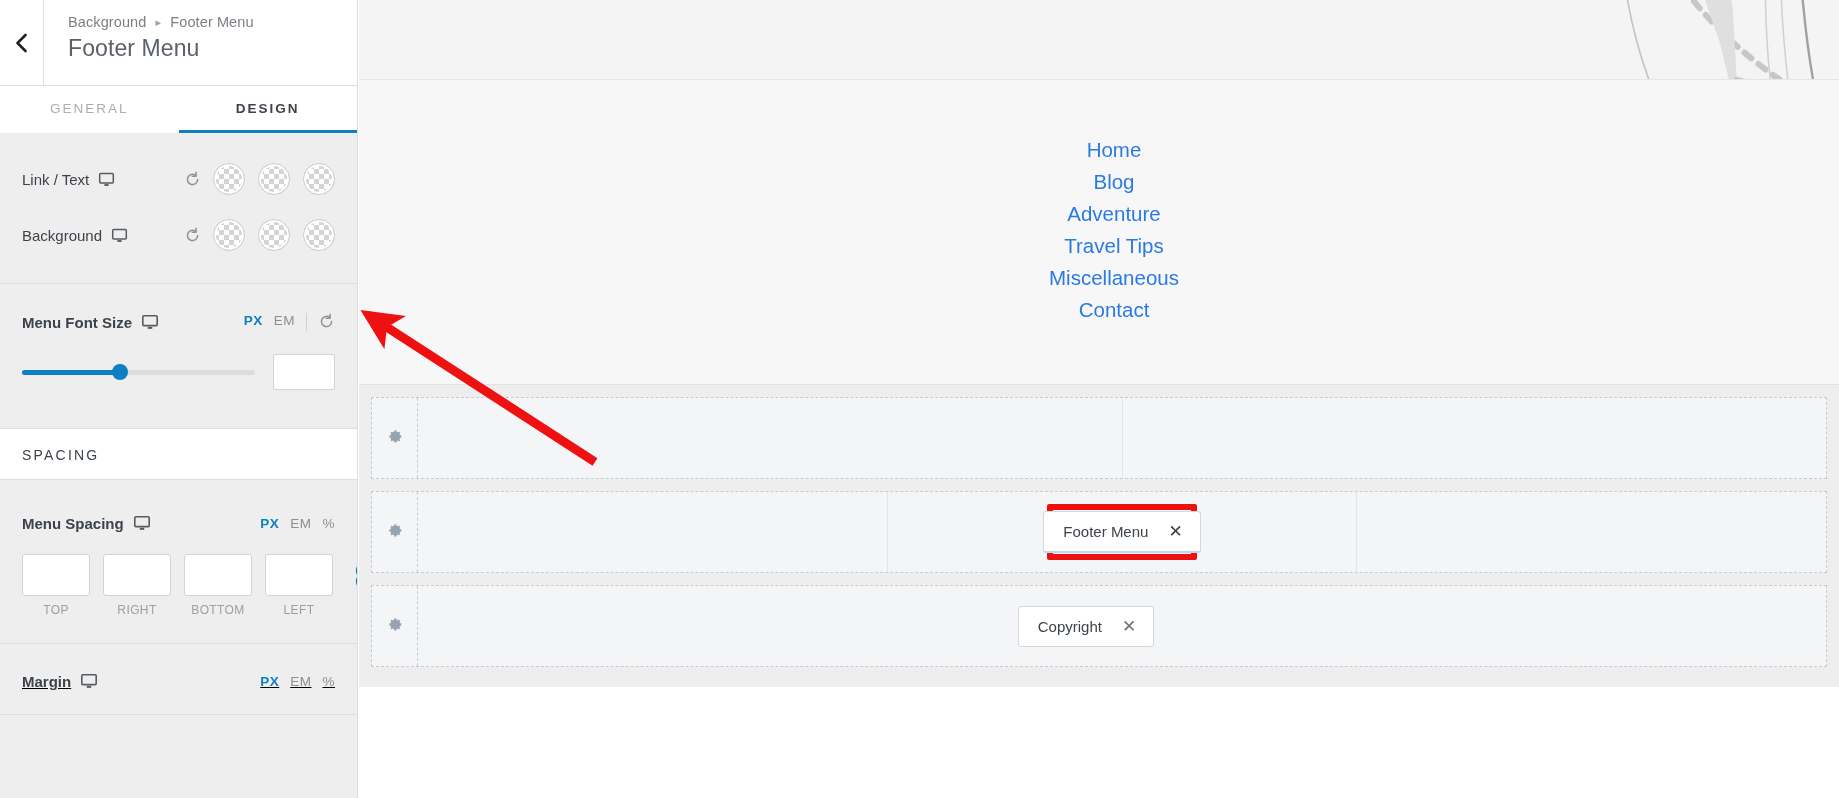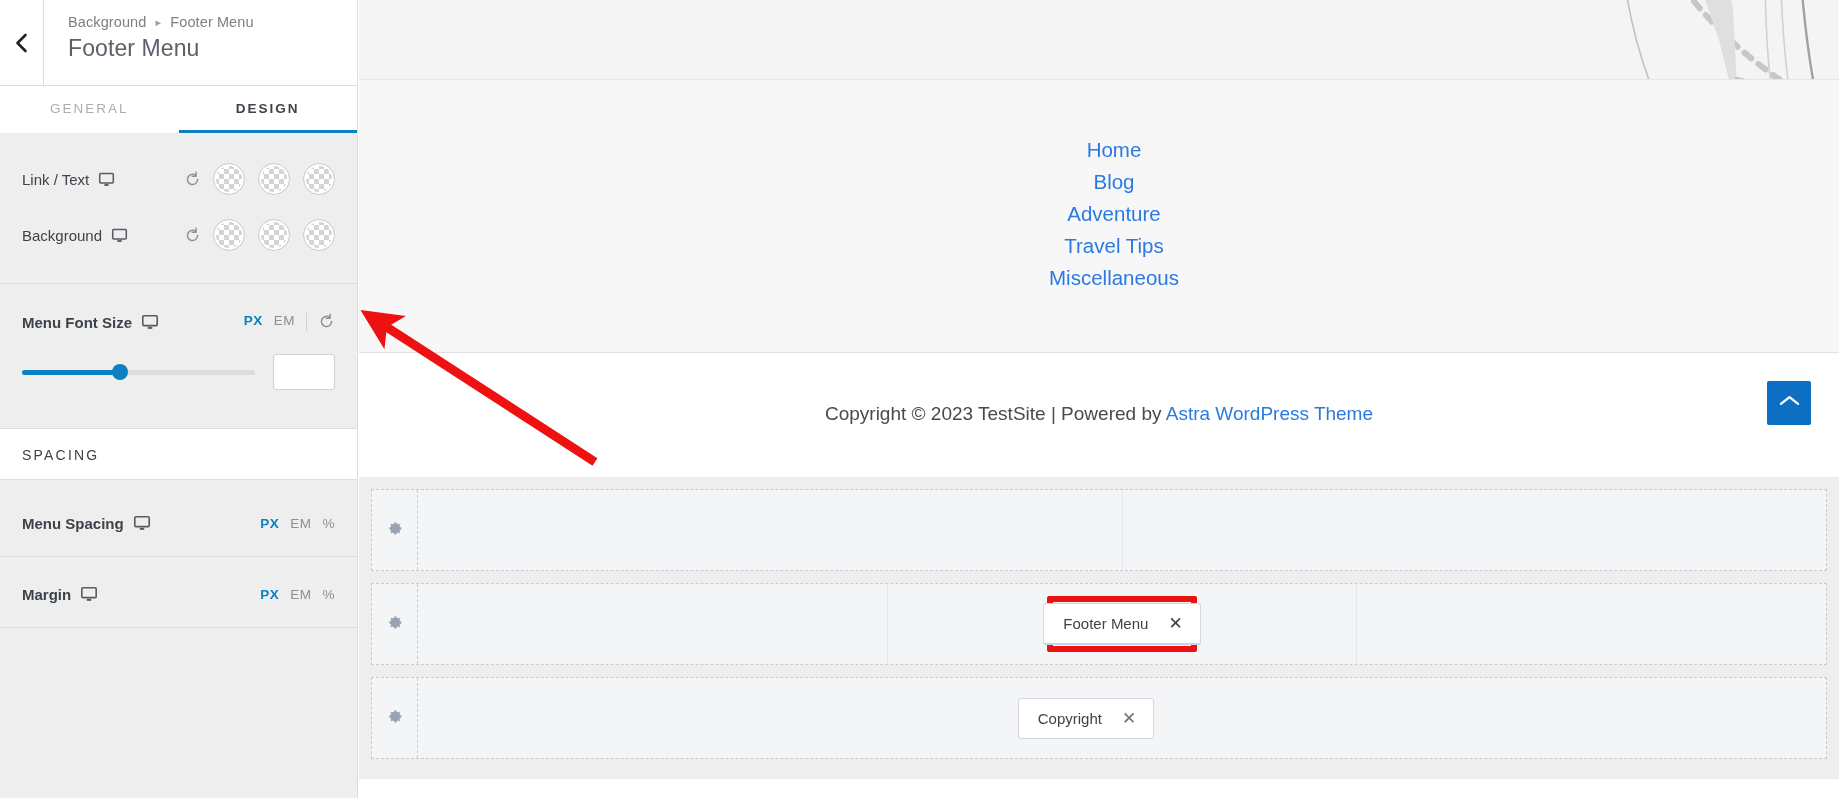--- a/index.html
+++ b/index.html
@@ -325,24 +325,49 @@
               </svg>
             </span>
           </div>
           <div class="units">
             <span class="unit active">PX</span>
             <span class="unit">EM</span>
             <span class="unit">%</span>
           </div>
         </div>
 
+        <div class="spacing-grid">
+          <div class="sp-cell">
+            <input class="sp-input" type="text" value="" style="">
+            <div class="sp-cap">TOP</div>
+          </div>
+          <div class="sp-cell">
+            <input class="sp-input" type="text" value="" style="">
+            <div class="sp-cap">RIGHT</div>
+          </div>
+          <div class="sp-cell">
+            <input class="sp-input" type="text" value="" style="">
+            <div class="sp-cap">BOTTOM</div>
+          </div>
+          <div class="sp-cell">
+            <input class="sp-input" type="text" value="" style="">
+            <div class="sp-cap">LEFT</div>
+          </div>
+          <span class="link-btn">
+            <svg width="19" height="24" viewBox="0 0 20 26">
+              <rect x="5" y="1.5" width="10" height="11.5" rx="5" fill="none" stroke="#0c80c0" stroke-width="2.2"></rect>
+              <rect x="5" y="13" width="10" height="11.5" rx="5" fill="none" stroke="#0c80c0" stroke-width="2.2"></rect>
+              <path d="M10 7.5 L10 18" stroke="#0c80c0" stroke-width="2.2" stroke-linecap="round"></path>
+            </svg>
+          </span>
+        </div>
       </div>
 
       <div class="sec sec-divider" style="border-top:1px solid #dddddd;padding-top:16px;">
-        <div class="ctl-row" style="height:42px;">
+        <div class="ctl-row" style="height:42px;text-decoration:underline;">
           <div class="ctl-label bold">
             <span>Margin</span>
             <span class="dev-icon">
               <svg width="18" height="18" viewBox="0 0 20 20">
                 <rect x="2" y="3" width="16" height="11" rx="1.2" fill="none" stroke="#3c434a" stroke-width="1.8"></rect>
                 <rect x="7.5" y="15.4" width="5" height="2.2" fill="#3c434a"></rect>
               </svg>
             </span>
           </div>
           <div class="units">
@@ -372,34 +397,23 @@
         </svg>
       </span>
     </div>
 
     <div class="pv-menu">
       <a href="#">Home</a>
       <a href="#">Blog</a>
       <a href="#">Adventure</a>
       <a href="#">Travel Tips</a>
       <a href="#">Miscellaneous</a>
-    </div>
-
-    <div class="pv-copy">
-      <div class="pv-copy-txt">
-        <span>Copyright © 2023 TestSite | Powered by </span><a href="#">Astra WordPress Theme</a>
-      </div>
-      <div class="to-top">
-        <span>
-          <svg width="21" height="14" viewBox="0 0 22 14">
-            <path d="M2 10 L11 3 L20 10" fill="none" stroke="#ffffff" stroke-width="2.4" stroke-linecap="round" stroke-linejoin="round"></path>
-          </svg>
-        </span>
-      </div>
-    </div>
+      <a href="#">Contact</a>
+    </div>
+
 
     <div class="fb" style="padding-top:12px;">
 
       <div class="fb-row tall">
         <div class="fb-gear">
           <span>
             <svg width="17" height="17" viewBox="0 0 20 20">
               <path fill="#97a3b1" d="M10 6.6a3.4 3.4 0 1 0 0 6.8 3.4 3.4 0 0 0 0-6.8zm0 5a1.6 1.6 0 1 1 0-3.2 1.6 1.6 0 0 1 0 3.2z"></path>
               <path fill="#97a3b1" d="M18 8.6h-1.5a6.6 6.6 0 0 0-.7-1.7l1.1-1.1-1.7-1.7-1.1 1.1a6.6 6.6 0 0 0-1.7-.7V2.8H9.6v1.7a6.6 6.6 0 0 0-1.7.7L6.8 4.1 5.1 5.8l1.1 1.1a6.6 6.6 0 0 0-.7 1.7H4v2.8h1.5c.15.6.39 1.17.7 1.7l-1.1 1.1 1.7 1.7 1.1-1.1c.53.31 1.1.55 1.7.7V17h2.8v-1.5c.6-.15 1.17-.39 1.7-.7l1.1 1.1 1.7-1.7-1.1-1.1c.31-.53.55-1.1.7-1.7H18V8.6z"></path>
             </svg>

